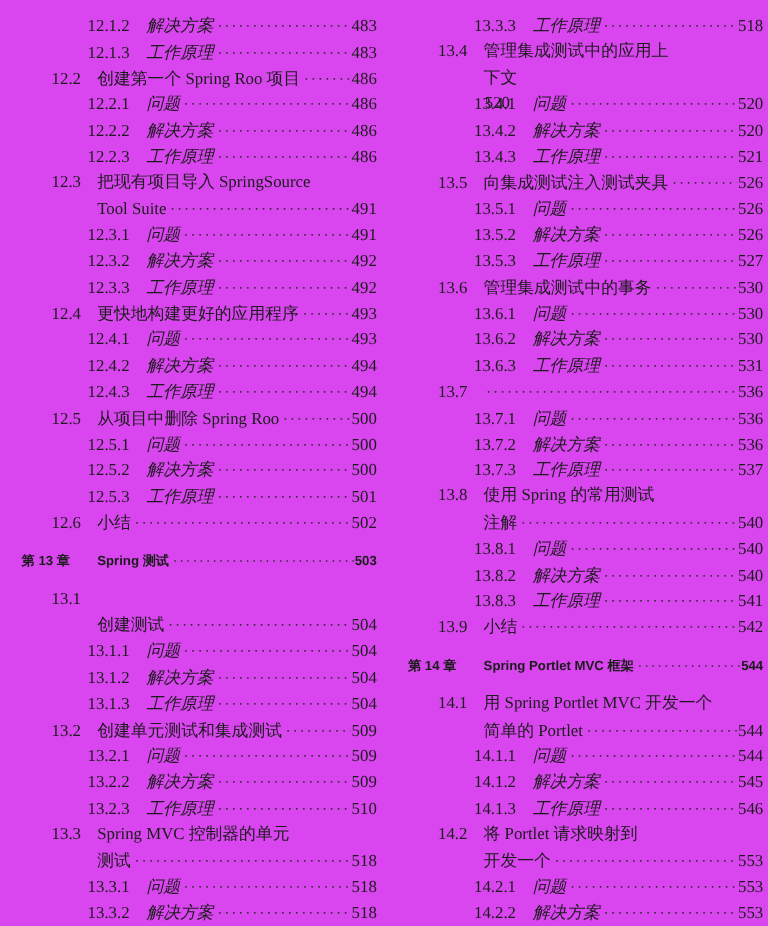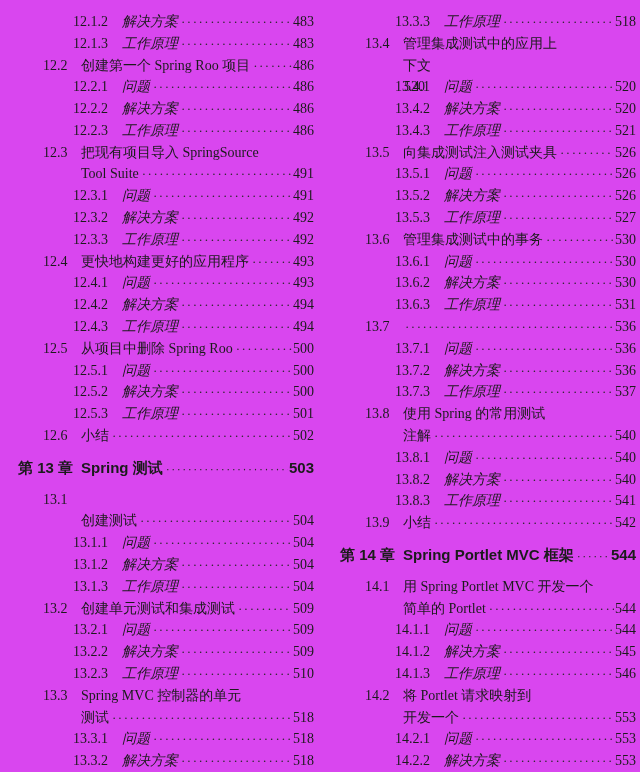--- a/index.html
+++ b/index.html
@@ -38,21 +38,21 @@
   .row.s2 .num { width: 38px; }
 
   .row.s3 { padding-left: 55px; }
   .row.s3 .num { width: 49px; }
   .row.s3 .title { font-style: italic; }
 
   .row.chapter {
     padding-left: 0;
     font-family: "Liberation Sans", "DejaVu Sans", sans-serif;
     font-weight: bold;
-    font-size: 15px;
+    font-size: 11px;
     margin: 10px 0;
   }
   .row.chapter .num { width: 63px; }
   .row.chapter .leader::after { font-weight: normal; font-size: 12px; }
 
   .row.cont { padding-left: 63px; }
 </style>
 </head>
 <body>
 

